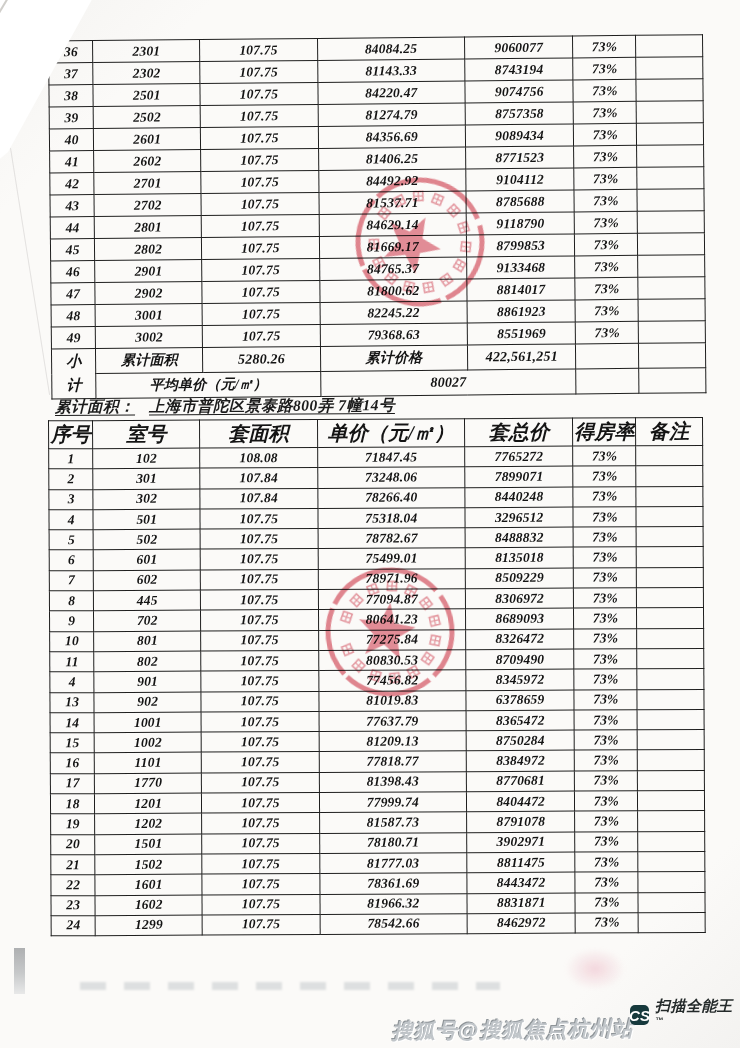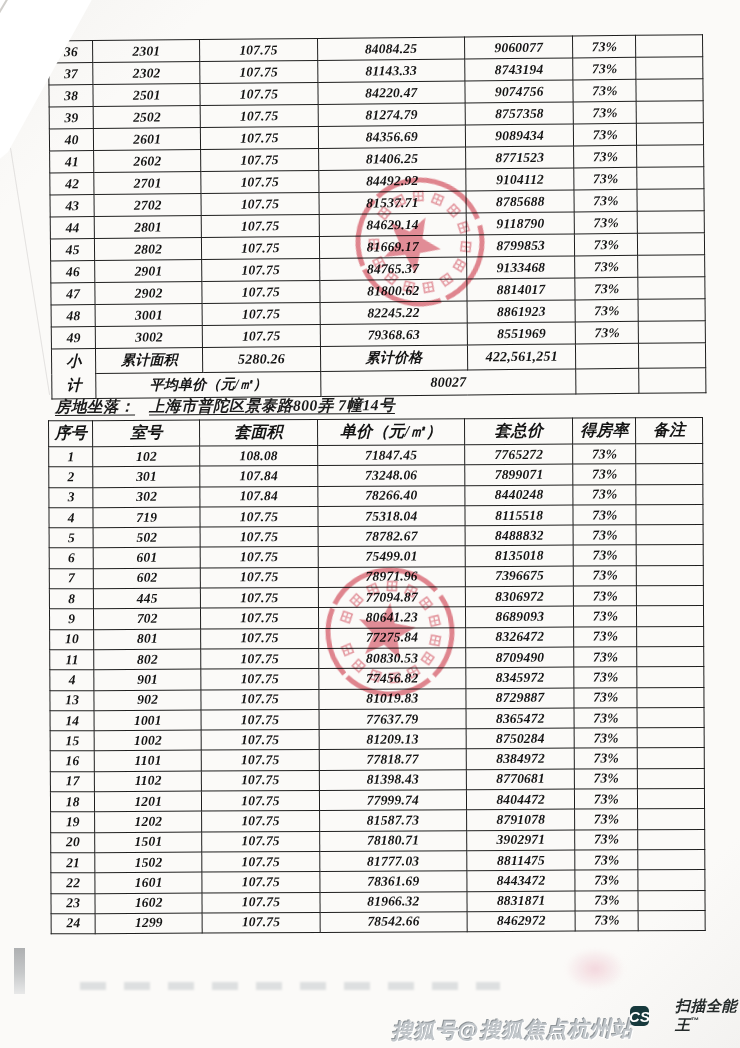--- a/index.html
+++ b/index.html
@@ -13,21 +13,21 @@
   
   .tbl-wrap{position:absolute;}
   table{border-collapse:collapse;table-layout:fixed;width:655px;background:transparent;}
   td,th{
     border:1.6px solid #1f1f1f;text-align:center;vertical-align:middle;
     font-size:13.5px;font-weight:600;padding:0;overflow:hidden;white-space:nowrap;
     color:#141414;letter-spacing:.2px;
   }
   #table1 td{height:21px;}
   #table1 tr.sub td{height:24px;font-size:14px;}
-  #table2 thead th{height:25px;font-size:16px;font-weight:700;margin-left:12px;}
+  #table2 thead th{height:25px;font-size:20px;font-weight:700;margin-left:12px;}
   #table2 td{height:19.3px;}
   .cjk{font-weight:700;}
   .vert{width:1.05em;margin:0 auto;word-break:break-all;line-height:1.55;font-size:15px;font-weight:700;white-space:normal;}
   #t1wrap{left:48px;top:38px;transform:rotate(-0.55deg);transform-origin:40% 0;}
   #t2wrap{left:48px;top:419px;transform:rotate(-0.3deg);transform-origin:40% 0;}
 
   
   .loc{
     position:absolute;left:55px;top:396px;font-size:15.5px;font-weight:700;
     letter-spacing:.5px;transform:rotate(-0.3deg);
@@ -70,21 +70,21 @@
   #stamp1{left:350px;top:172px;width:140px;height:140px;transform:rotate(14deg);}
   #stamp2{left:320px;top:562px;width:140px;height:140px;transform:rotate(-6deg);}
 
   
   .cs-row{position:absolute;left:630px;top:997px;display:flex;align-items:center;gap:6px;z-index:9;}
   .cs-badge{
     width:19px;height:20px;border-radius:5px;background:#16393c;color:#fff;
     display:flex;align-items:center;justify-content:center;
     font-family:"Liberation Sans","DejaVu Sans",sans-serif;font-size:15px;font-weight:700;
   }
-  .cs-name{font-family:"Liberation Sans","DejaVu Sans",sans-serif;font-size:15px;font-weight:700;color:#242a2a;letter-spacing:.5px;margin-left:20px;}
+  .cs-name{font-family:"Liberation Sans","DejaVu Sans",sans-serif;font-size:15px;font-weight:700;color:#242a2a;letter-spacing:.5px;}
   .cs-tm{font-size:8px;vertical-align:top;color:#242a2a;}
   .watermark{
     position:absolute;left:392px;top:1016px;z-index:8;
     font-family:"DejaVu Sans","Liberation Sans",sans-serif;
     font-size:21px;font-weight:700;letter-spacing:1px;color:#c0c5c9;
     text-shadow:1px 1px 0 #ffffff,-1px -1px 0 #8e9498;
     transform:rotate(-.6deg);
   }
 </style>
 </head>
@@ -247,21 +247,21 @@
           <td colspan="2" class="cjk">平均单价（元/㎡）</td>
           <td colspan="2">80027</td>
           <td></td>
           <td></td>
         </tr>
       </tbody>
     </table>
   </div>
 
   <div class="loc">
-    <u><span class="cjk">房地坐落：</span><span class="addr">上海市普陀区景泰路800弄 7幢14号</span></u>
+    <u><span class="cjk">累计面积：</span><span class="addr">上海市普陀区景泰路800弄 7幢14号</span></u>
   </div>
 
   <div class="tbl-wrap" id="t2wrap">
     <table id="table2">
       <colgroup>
         <col style="width:6.8%">
           <col style="width:16.3%">
           <col style="width:18%">
         <col style="width:22.5%">
           <col style="width:16.6%">
@@ -302,24 +302,24 @@
             <td>3</td>
             <td>302</td>
             <td>107.84</td>
             <td>78266.40</td>
             <td>8440248</td>
             <td>73%</td>
             <td></td>
           </tr>
           <tr>
             <td>4</td>
-            <td>719</td>
+            <td>501</td>
             <td>107.75</td>
             <td>75318.04</td>
-            <td>8115518</td>
+            <td>3296512</td>
             <td>73%</td>
             <td></td>
           </tr>
           <tr>
             <td>5</td>
             <td>502</td>
             <td>107.75</td>
             <td>78782.67</td>
             <td>8488832</td>
             <td>73%</td>
@@ -332,21 +332,21 @@
             <td>75499.01</td>
             <td>8135018</td>
             <td>73%</td>
             <td></td>
           </tr>
           <tr>
             <td>7</td>
             <td>602</td>
             <td>107.75</td>
             <td>78971.96</td>
-            <td>7396675</td>
+            <td>8509229</td>
             <td>73%</td>
             <td></td>
           </tr>
           <tr>
             <td>8</td>
             <td>445</td>
             <td>107.75</td>
             <td>77094.87</td>
             <td>8306972</td>
             <td>73%</td>
@@ -386,21 +386,21 @@
             <td>77456.82</td>
             <td>8345972</td>
             <td>73%</td>
             <td></td>
           </tr>
           <tr>
             <td>13</td>
             <td>902</td>
             <td>107.75</td>
             <td>81019.83</td>
-            <td>8729887</td>
+            <td>6378659</td>
             <td>73%</td>
             <td></td>
           </tr>
           <tr>
             <td>14</td>
             <td>1001</td>
             <td>107.75</td>
             <td>77637.79</td>
             <td>8365472</td>
             <td>73%</td>
@@ -419,21 +419,21 @@
             <td>16</td>
             <td>1101</td>
             <td>107.75</td>
             <td>77818.77</td>
             <td>8384972</td>
             <td>73%</td>
             <td></td>
           </tr>
           <tr>
             <td>17</td>
-            <td>1102</td>
+            <td>1770</td>
             <td>107.75</td>
             <td>81398.43</td>
             <td>8770681</td>
             <td>73%</td>
             <td></td>
           </tr>
           <tr>
             <td>18</td>
             <td>1201</td>
             <td>107.75</td>

